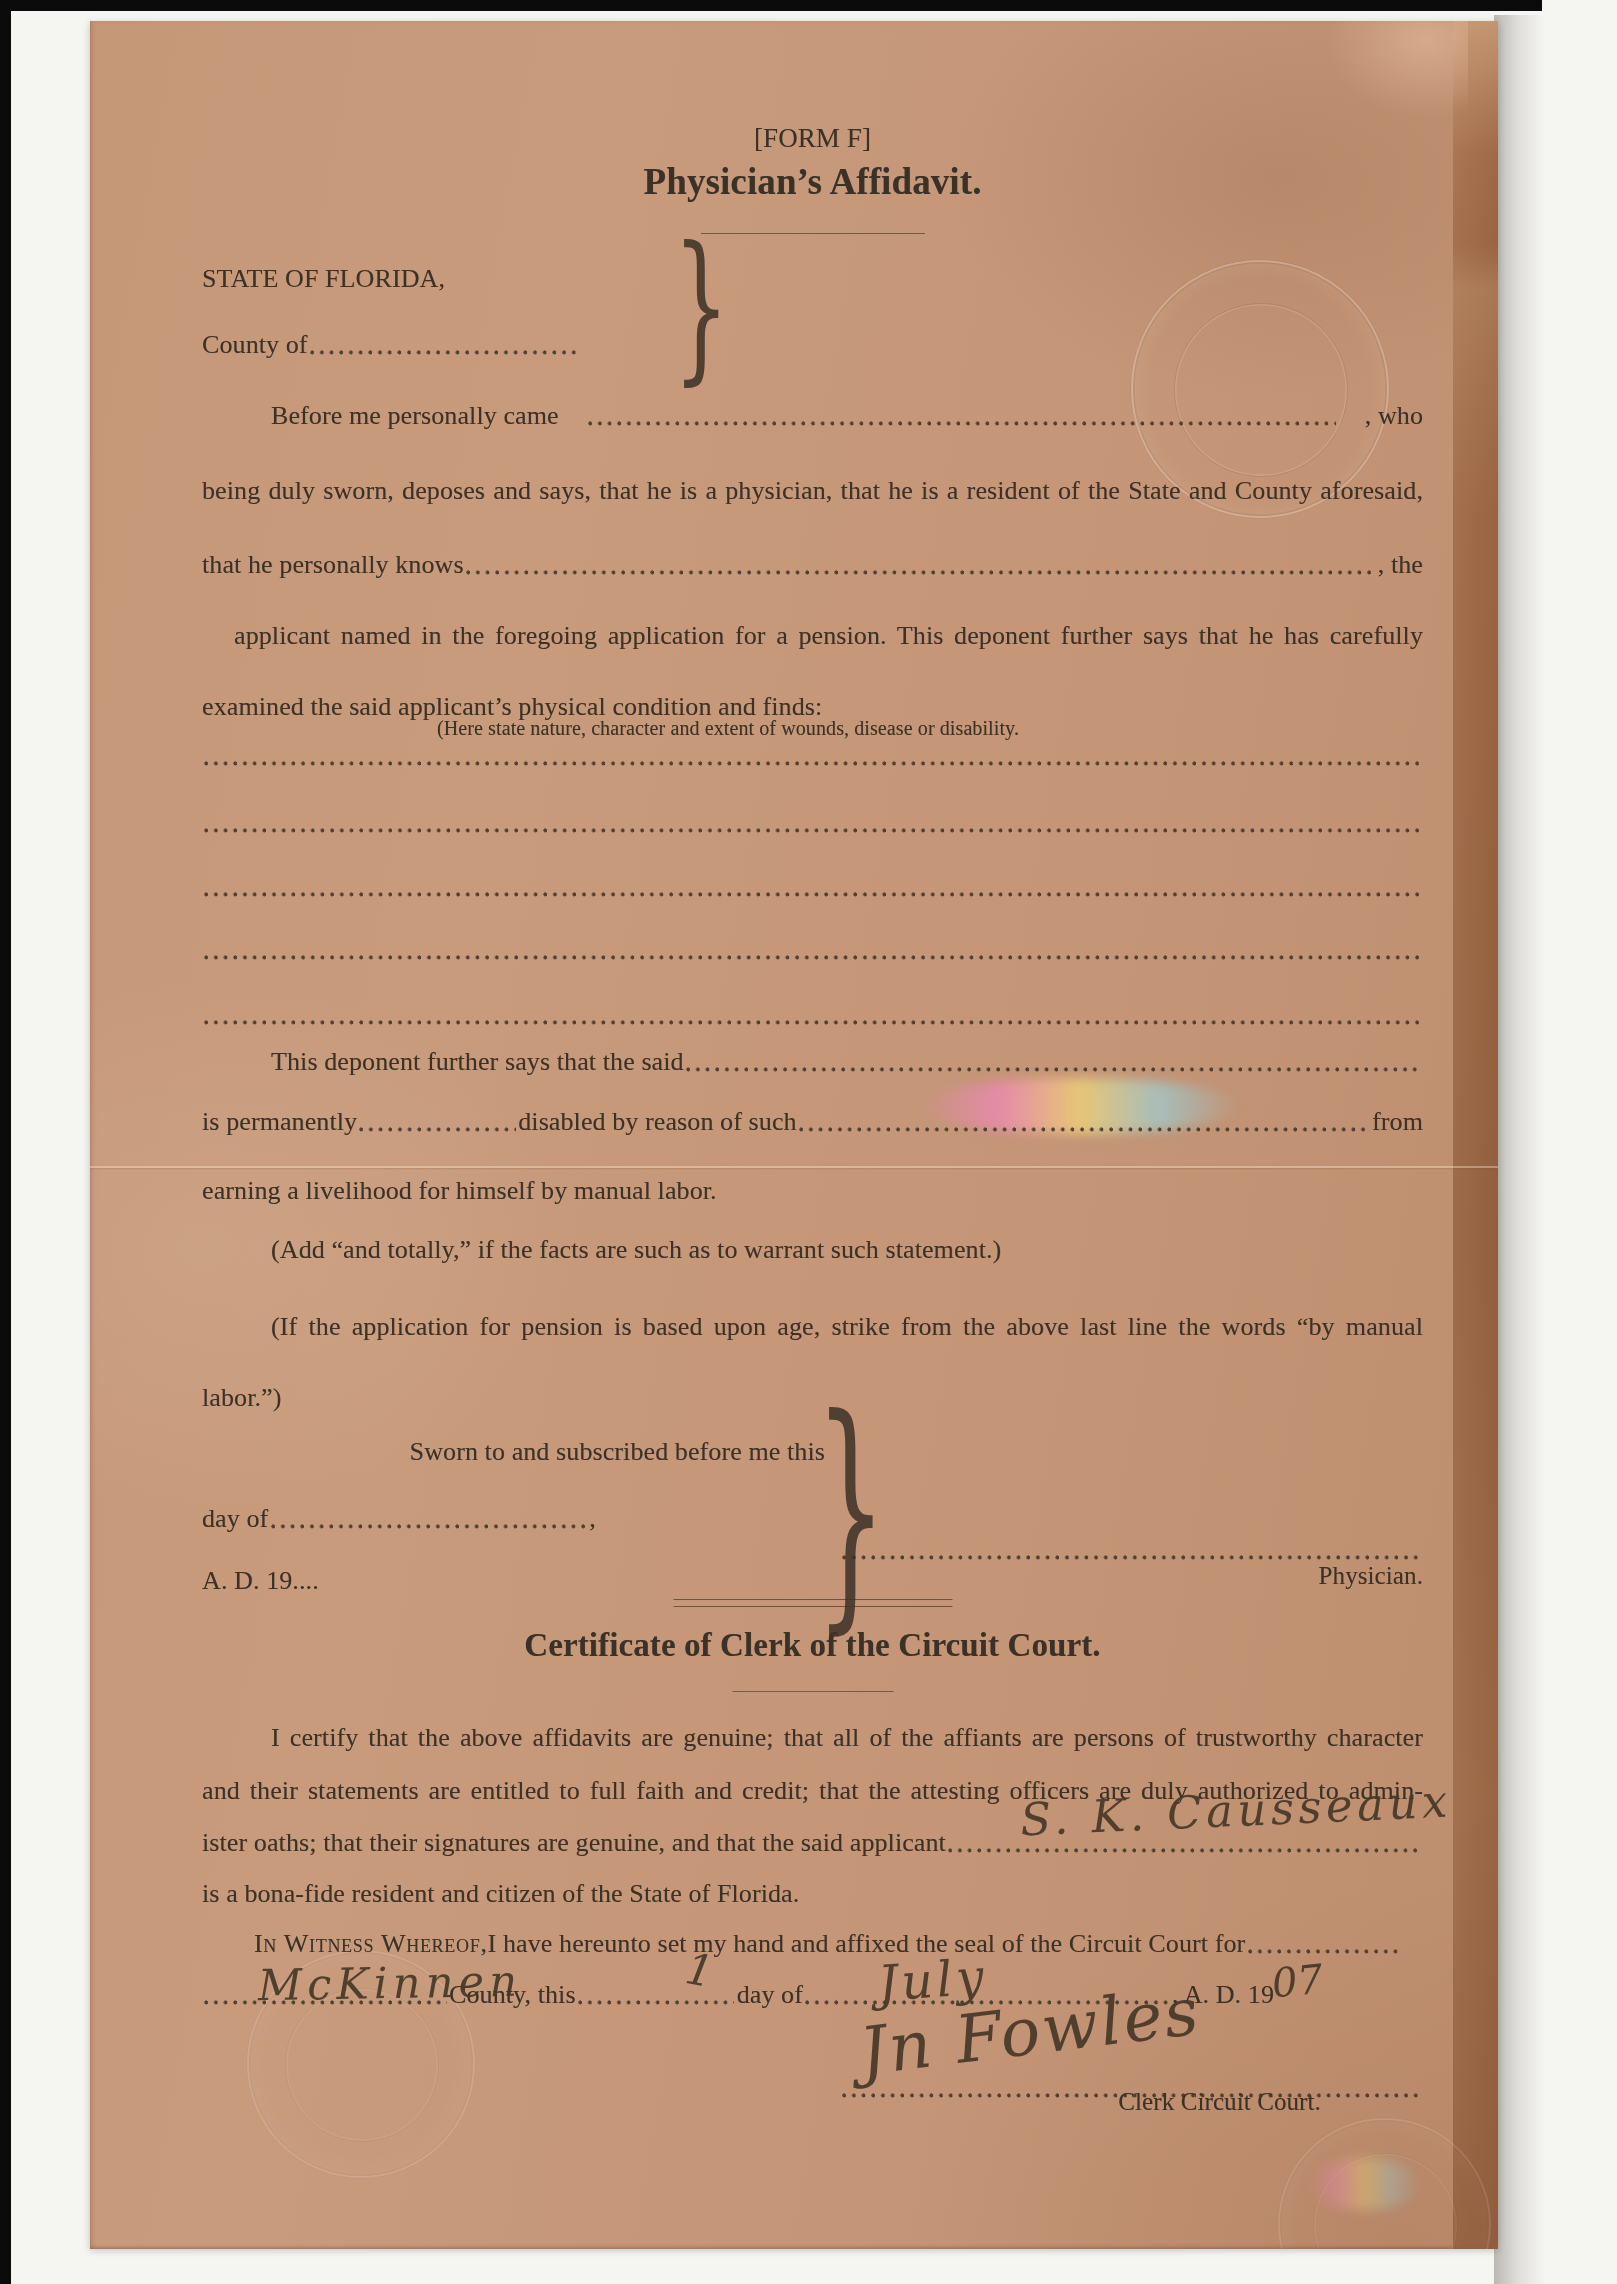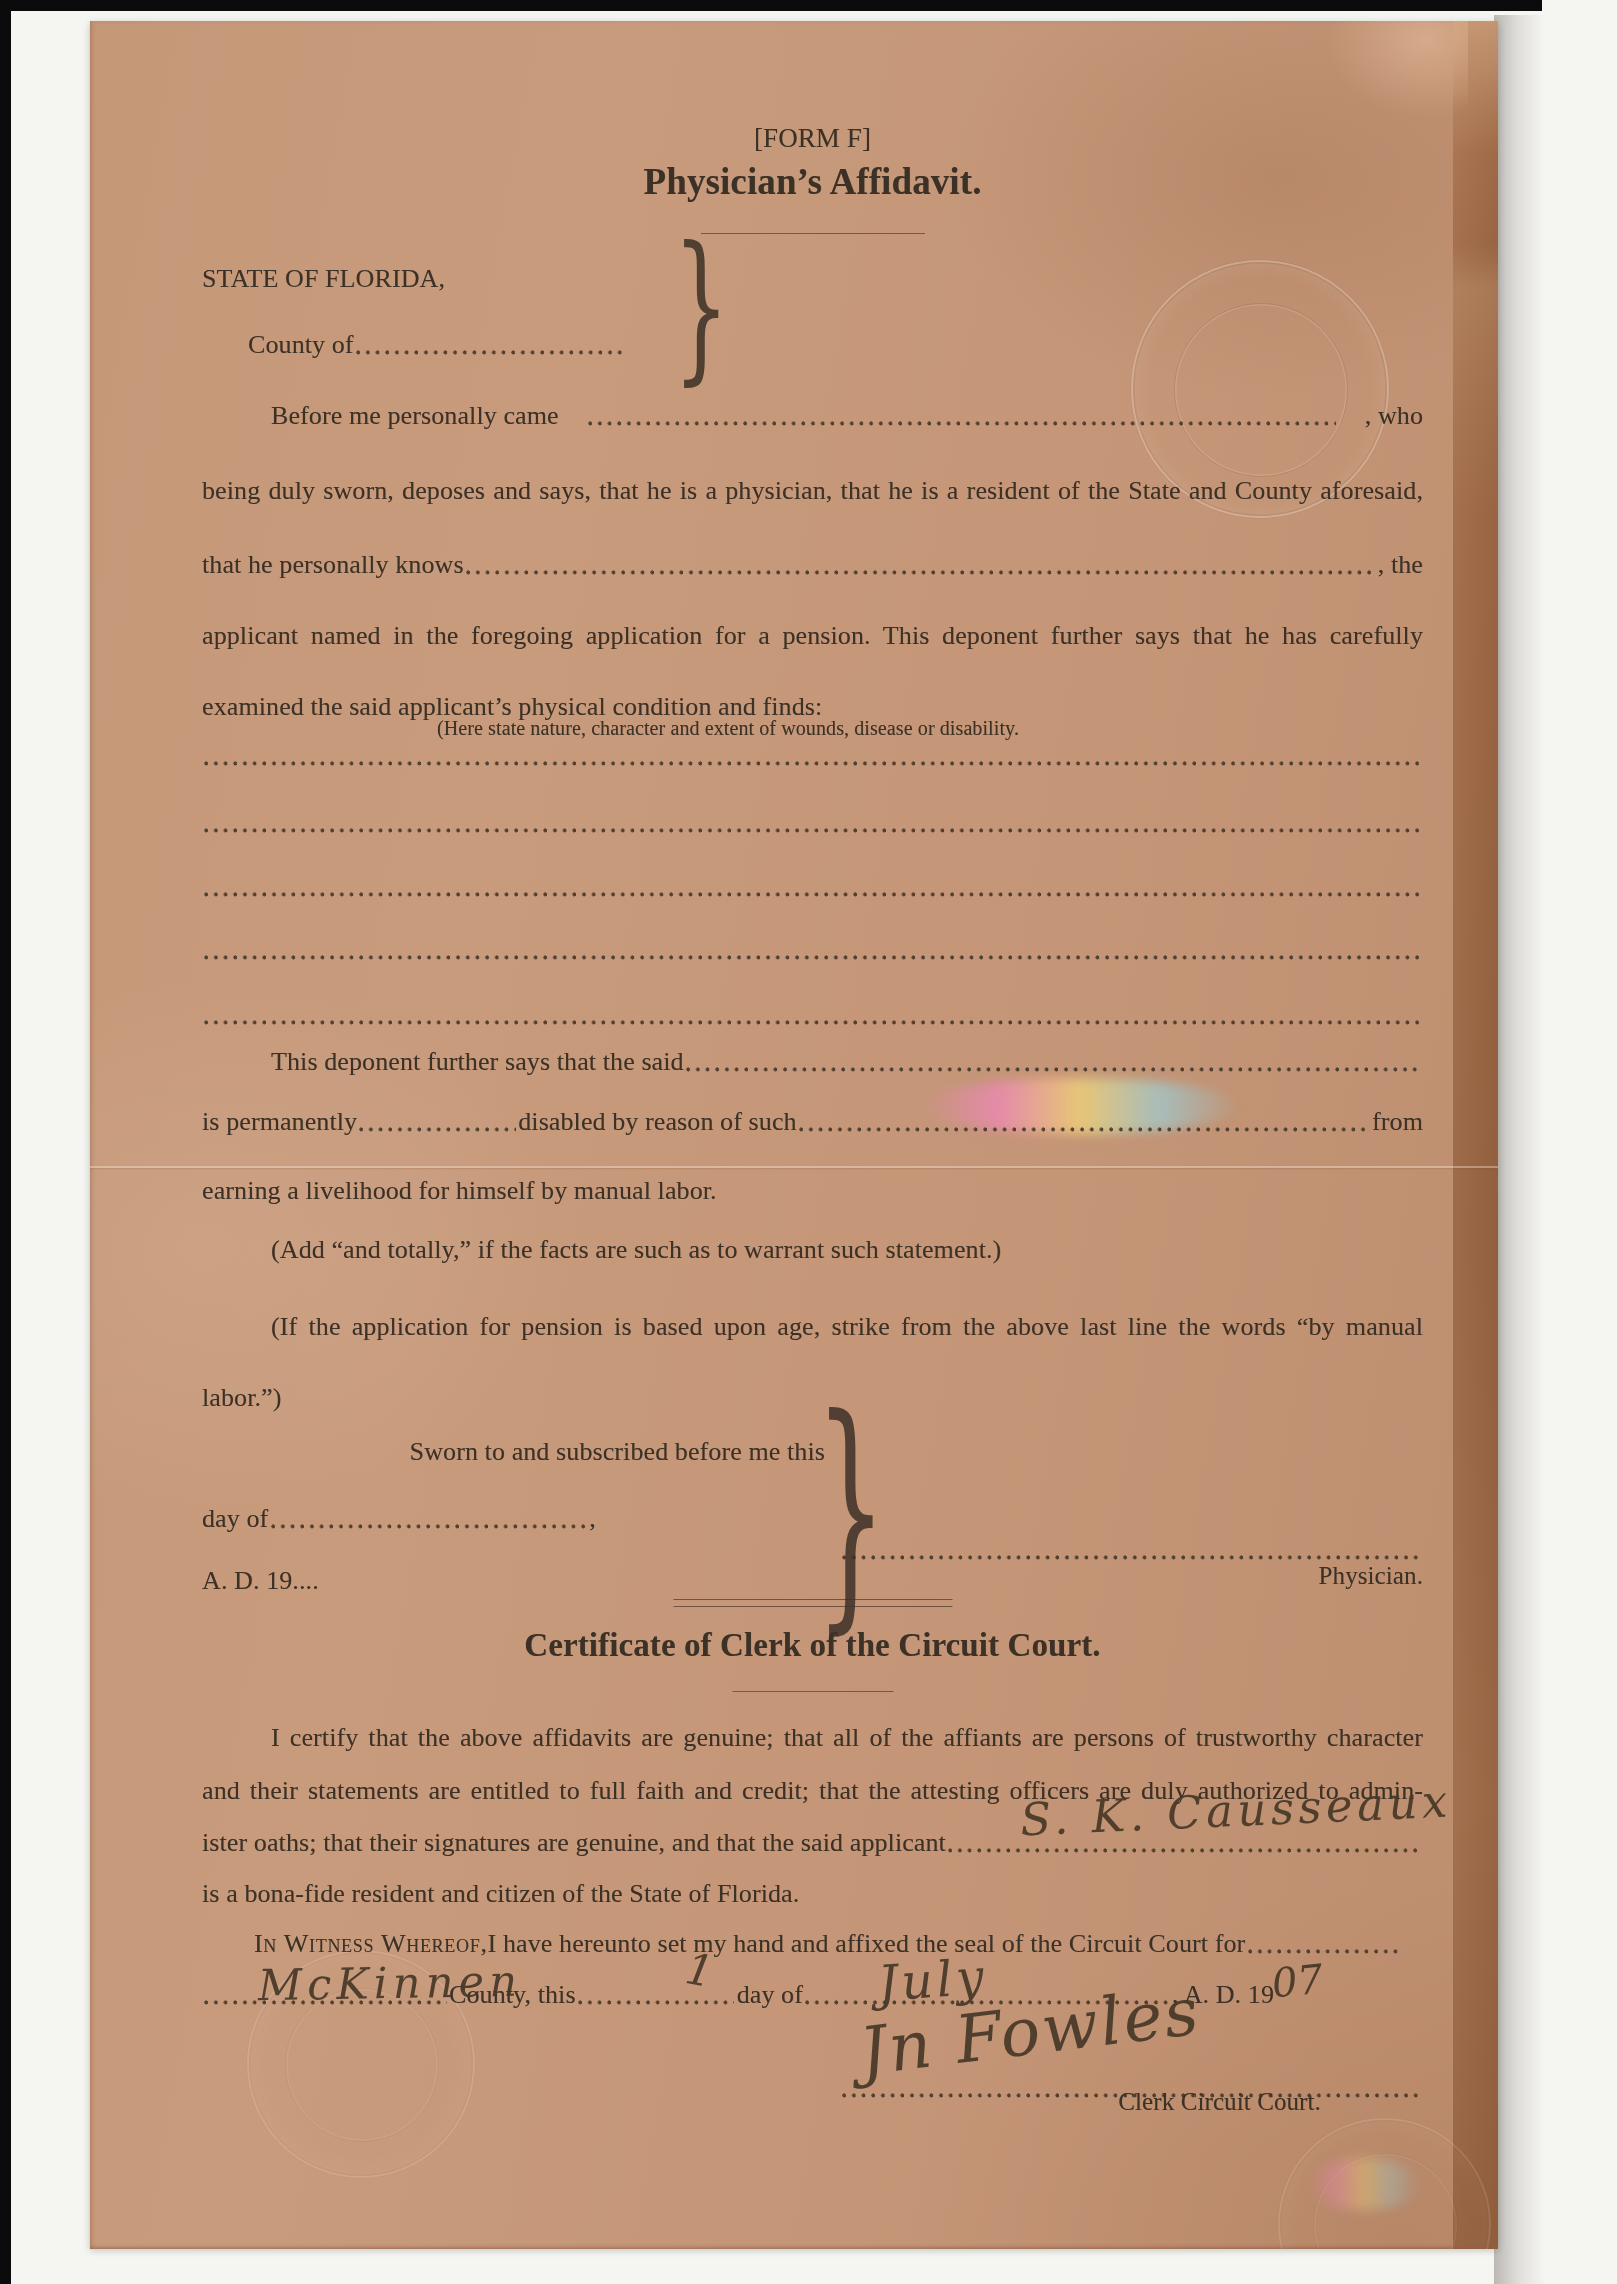--- a/index.html
+++ b/index.html
@@ -89,37 +89,37 @@
       </div>
       <div class="row center" style="top:102px;font-size:27px;">
         <span>[FORM F]</span>
       </div>
       <div class="rule" style="top:212px;left:50%;transform:translateX(-50%);width:224px;"></div>
 
       <div class="row" style="top:242px;">
         <span>STATE OF FLORIDA,</span>
       </div>
       <div class="row" style="top:308px;">
-        <span style="margin-left:46px;">County of</span>
+        <span style="">County of</span>
         <span class="dots" style="flex:0 0 273px;"></span>
       </div>
       <div class="brace" style="left:471px;top:226px;font-size:161px;line-height:120px;transform:scale(.55,1);">}</div>
 
       <div class="row" style="top:379px;gap:27px;">
         <span style="margin-left:69px;">Before me personally came</span>
         <span class="dots"></span>
         <span>, who</span>
       </div>
       <div class="jrow" style="top:454px;">being duly sworn, deposes and says, that he is a physician, that he is a resident of the State and County aforesaid,</div>
       <div class="row" style="top:528px;">
         <span>that he personally knows</span>
         <span class="dots"></span>
         <span>, the</span>
       </div>
-      <div class="jrow" style="top:599px;">applicant named in the foregoing application for a pension.  This deponent further says that he has carefully</div>
+      <div class="jrow" style="top:599px;margin-left:32px;">applicant named in the foregoing application for a pension.  This deponent further says that he has carefully</div>
       <div class="row" style="top:670px;">
         <span>examined the said applicant’s physical condition and finds:</span>
       </div>
       <div class="row small" style="top:695px;">
         <span style="margin-left:235px;">(Here state nature, character and extent of wounds, disease or disability.</span>
       </div>
 
       <div class="row" style="top:719px;">
           <span class="dots"></span>
         </div>

